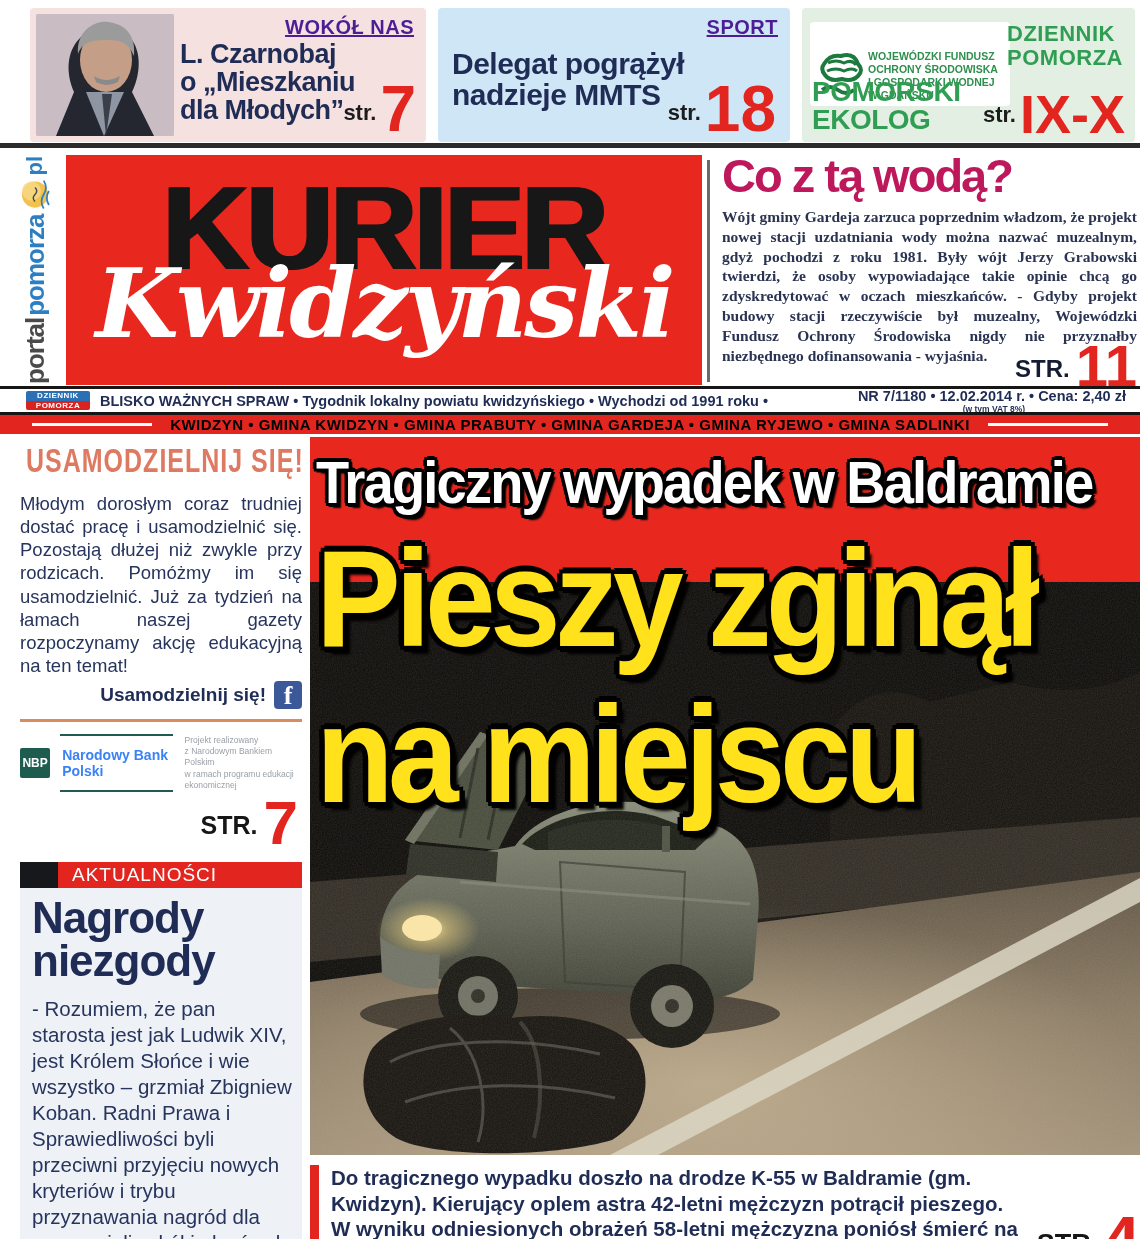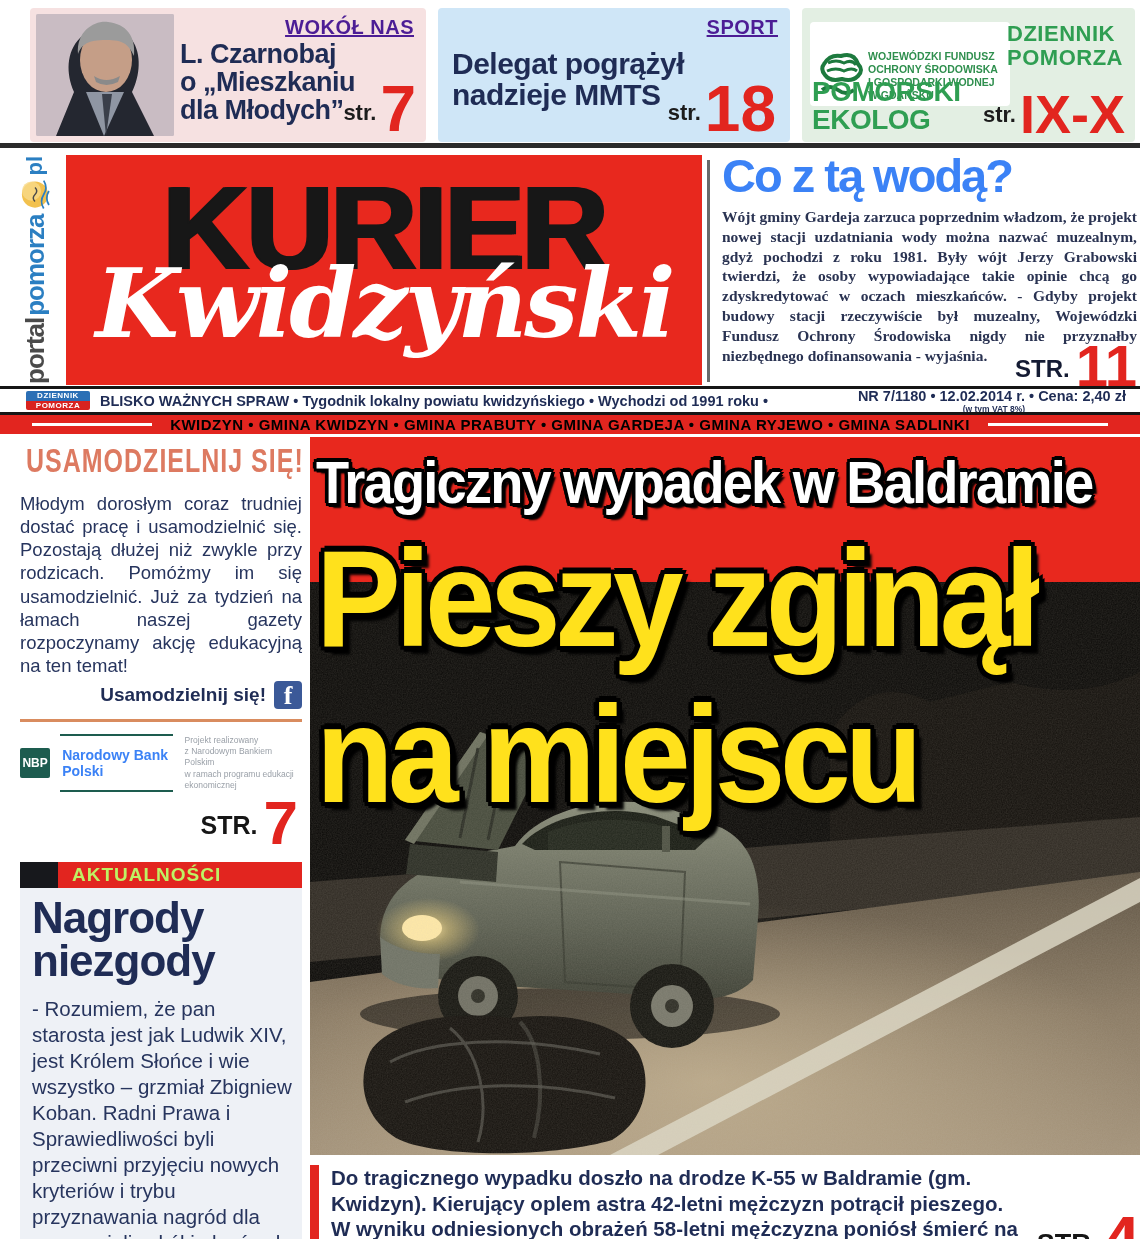--- a/index.html
+++ b/index.html
@@ -39,21 +39,21 @@
   .portal-word-1 { color:#4a4a4a; font-weight:bold; font-size:26px; letter-spacing:-1px; }
   .portal-word-2 { color:#2b7fc2; font-weight:bold; font-size:26px; letter-spacing:-1px; }
   .portal-word-3 { color:#2b7fc2; font-weight:bold; font-size:22px; }
   .masthead { position:absolute; left:66px; top:155px; width:636px; height:230px; background:#e8281e; }
   .mh-kurier { position:absolute; left:50%; top:14px; transform:translateX(-50%) scaleX(1.02); color:#171717; font-weight:bold; font-size:118px; letter-spacing:-3px; line-height:1; text-shadow:2px 0 #171717,-2px 0 #171717; white-space:nowrap; }
   .mh-kwidzynski { position:absolute; left:50%; top:96px; transform:translateX(-50%); color:#ffffff; font-family:"DejaVu Serif", serif; font-style:italic; font-weight:bold; font-size:96px; letter-spacing:-3px; line-height:1.1; white-space:nowrap; }
   .mh-divider { position:absolute; left:707px; top:160px; width:3px; height:222px; background:#6a6a6a; }
 
   
   .water-col { position:absolute; left:722px; top:152px; width:415px; height:233px; }
-  .water-title { color:#3b82f6; font-weight:bold; font-size:47px; letter-spacing:-2px; line-height:1; }
+  .water-title { color:#be185d; font-weight:bold; font-size:47px; letter-spacing:-2px; line-height:1; }
   .water-body { margin-top:8px; color:#2a3352; font-family:"Liberation Serif", serif; font-weight:bold; font-size:15.5px; line-height:1.28; text-align:justify; }
   .water-str { position:absolute; right:0; bottom:-4px; display:flex; align-items:flex-end; }
   .water-str .lbl { font-weight:bold; font-size:24px; color:#141b33; margin-right:6px; padding-bottom:6px; }
   .water-str .num { font-weight:bold; font-size:58px; color:#e2251f; line-height:.8; }
 
   
   .infobar-top { position:absolute; top:386px; left:0; width:1140px; height:3px; background:#161616; }
   .infobar { position:absolute; top:389px; left:0; width:1140px; height:23px; background:#fff; display:flex; align-items:center; }
   .mini-logo { margin-left:26px; width:64px; height:19px; display:flex; flex-direction:column; border-radius:2px; overflow:hidden; }
   .mini-logo .l1 { flex:1; background:#2b6fb5; color:#fff; font-size:8px; font-weight:bold; text-align:center; line-height:10px; letter-spacing:.5px; }
@@ -78,21 +78,21 @@
   .nbp-row { display:flex; align-items:center; }
   .nbp-box { width:42px; height:30px; background:#1d5c4f; color:#fff; font-weight:bold; font-size:12px; display:flex; align-items:center; justify-content:center; border-radius:2px; }
   .nbp-name { margin-left:10px; color:#3b82f6; font-weight:bold; font-size:14px; border-top:2px solid #1d5c4f; border-bottom:2px solid #1d5c4f; padding:11px 2px; }
   .nbp-note { margin-left:12px; color:#9aa0a8; font-size:8.5px; line-height:1.3; white-space:pre-line; }
   .side-str { display:flex; justify-content:flex-end; align-items:flex-end; margin:6px 4px 0 0; }
   .side-str .lbl { font-weight:bold; font-size:25px; color:#161616; margin-right:6px; padding-bottom:8px; }
   .side-str .num { font-weight:bold; font-size:62px; color:#e2251f; line-height:.8; }
   .section-block { background:#eef1f6; padding-bottom:6px; margin-top:14px; }
   .section-bar { display:flex; height:26px; }
   .section-bar .notch { width:38px; background:#17181c; }
-  .section-bar .bar { flex:1; background:#e2251f; color:#bef264; font-weight:bold; font-size:19px; letter-spacing:1px; line-height:26px; padding-left:14px; }
+  .section-bar .bar { flex:1; background:#e2251f; color:#ffffff; font-weight:normal; font-size:19px; letter-spacing:1px; line-height:26px; padding-left:14px; }
   .section-title { color:#1f2c55; font-weight:bold; letter-spacing:-1px; padding:8px 10px 0 12px; line-height:.98; white-space:pre-line; }
   .t-aktualnosci { font-size:44px; }
   .section-body { color:#27355e; font-size:20.5px; line-height:1.27; padding:14px 10px 0 12px; }
 
   
   .main-story { position:absolute; left:310px; top:437px; width:830px; }
   .red-band { width:830px; height:145px; background:#e8281e; position:relative; }
   .story-kicker { position:absolute; left:6px; top:12px; width:820px; text-align:center; color:#fff; font-weight:bold; font-size:59px; letter-spacing:-2px; transform:scaleX(.92); transform-origin:left;
     text-shadow:-4px 0 #000,4px 0 #000,0 -4px #000,0 4px #000,-3px -3px #000,3px -3px #000,-3px 3px #000,3px 3px #000,5px 5px 2px #000; white-space:nowrap; }
   .photo-wrap { position:relative; width:830px; height:573px; background:#0a0907; overflow:hidden; }

